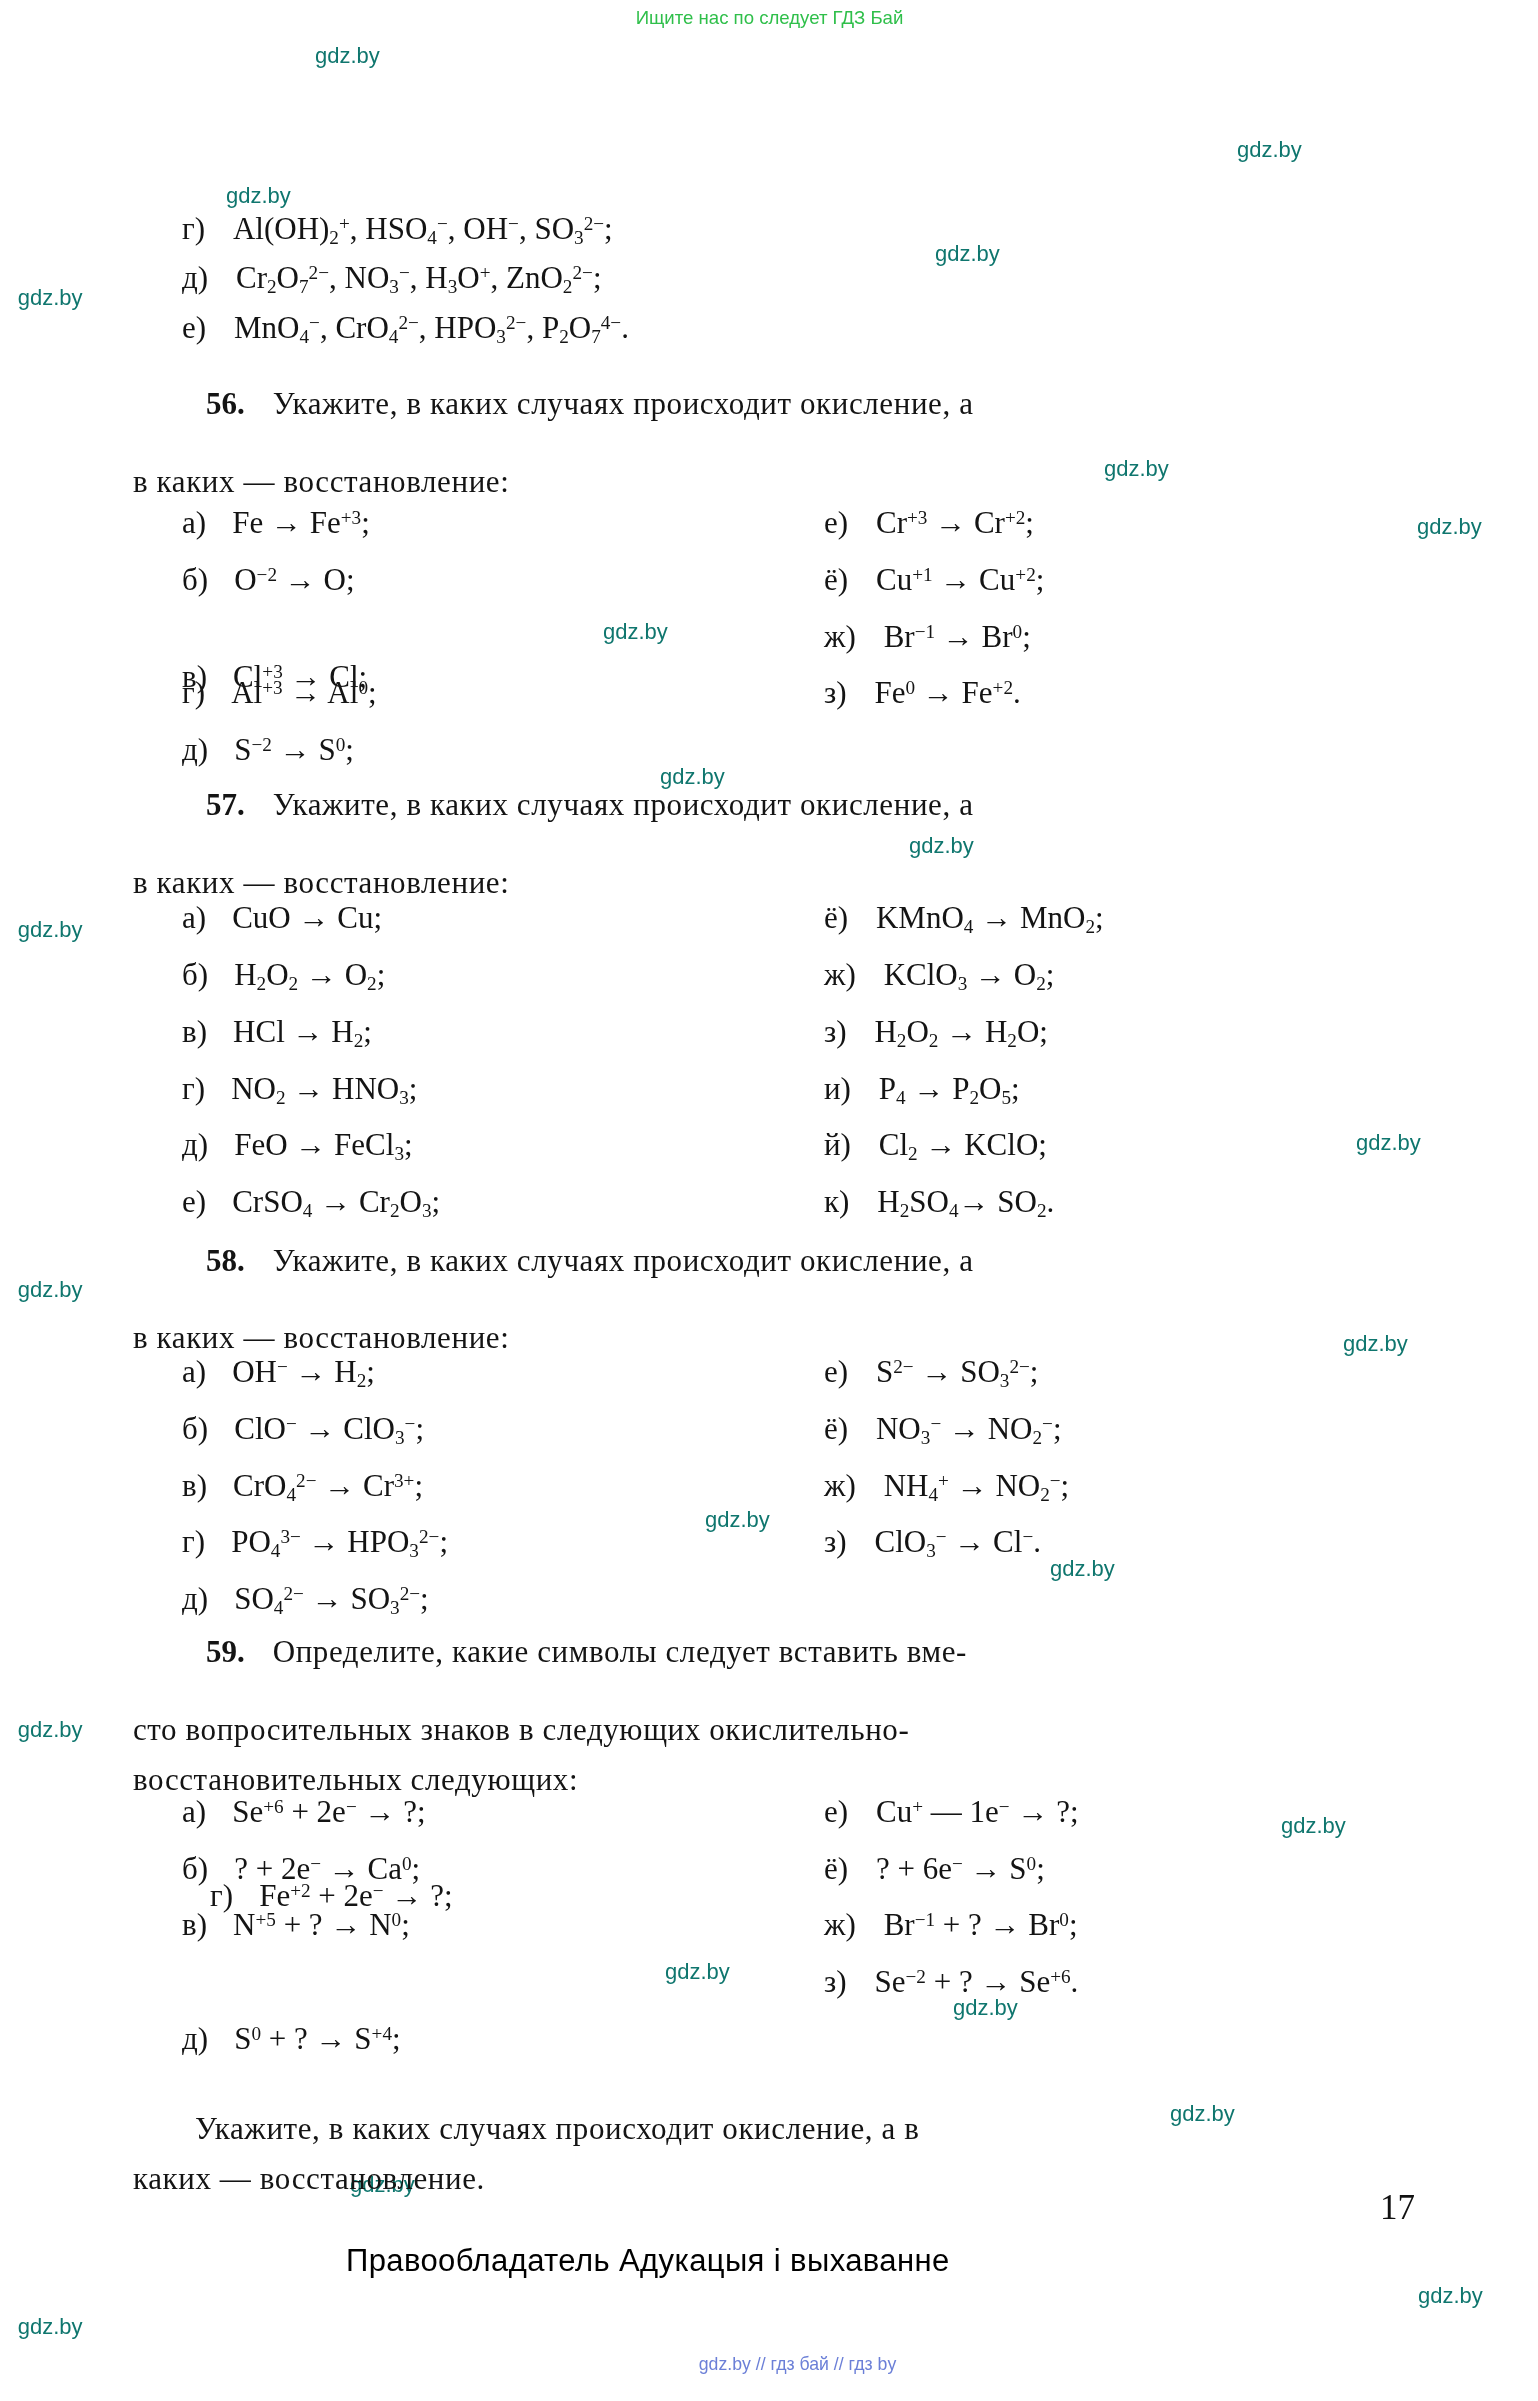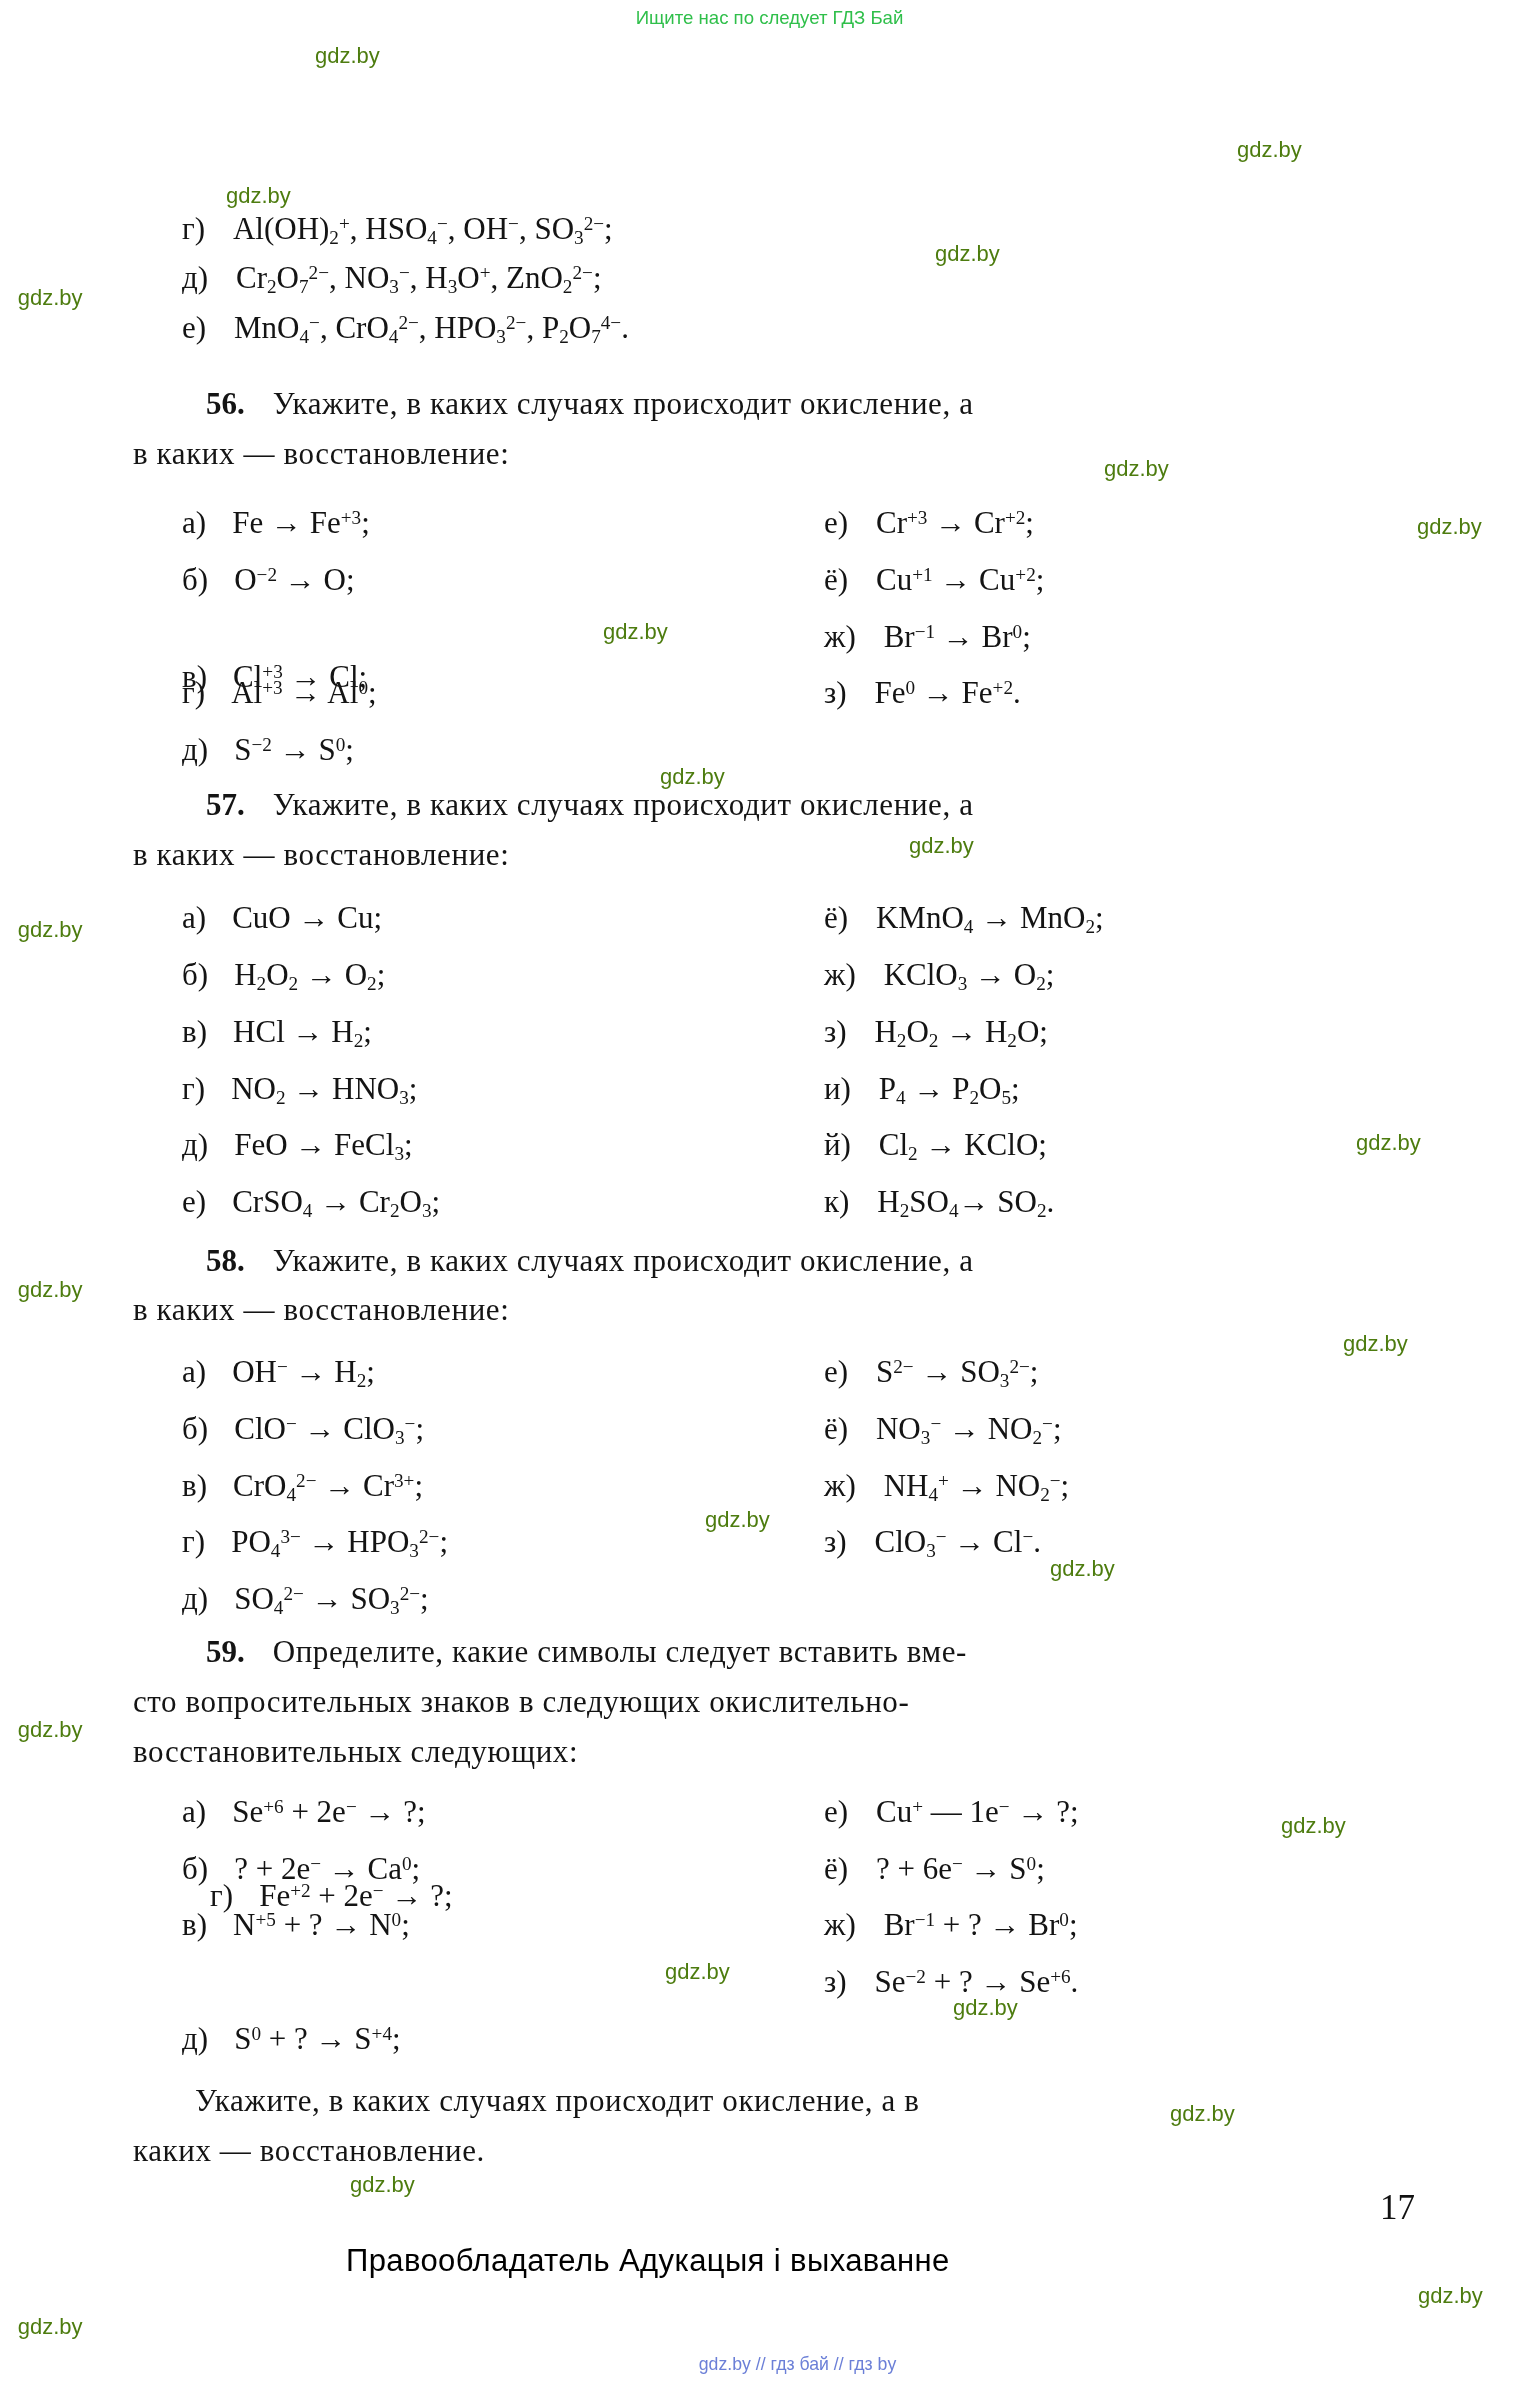--- a/index.html
+++ b/index.html
@@ -29,21 +29,21 @@
     text-align: center;
     font-family: "Liberation Sans", sans-serif;
     font-size: 18.6px;
     color: #2fbf4a;
   }
   
   .wm {
     position: absolute;
     font-family: "Liberation Sans", sans-serif;
     font-size: 22px;
-    color: #4d7c0f;
+    color: #0f766e;
     white-space: nowrap;
     pointer-events: none;
   }
   .content {
     position: absolute;
     left: 0;
     top: 0;
     width: 1539px;
   }
   .blk {
@@ -52,20 +52,21 @@
     font-size: 31px;
     line-height: 1.0;
     color: #141414;
     white-space: nowrap;
   }
   .num {
     font-weight: bold;
   }
   .spaced {
     letter-spacing: 0.6px;
+    margin-top: 28px;
   }
   sub {
     font-size: 0.62em;
     vertical-align: -0.28em;
   }
   sup {
     font-size: 0.62em;
     vertical-align: 0.48em;
   }
   .pagenum {

